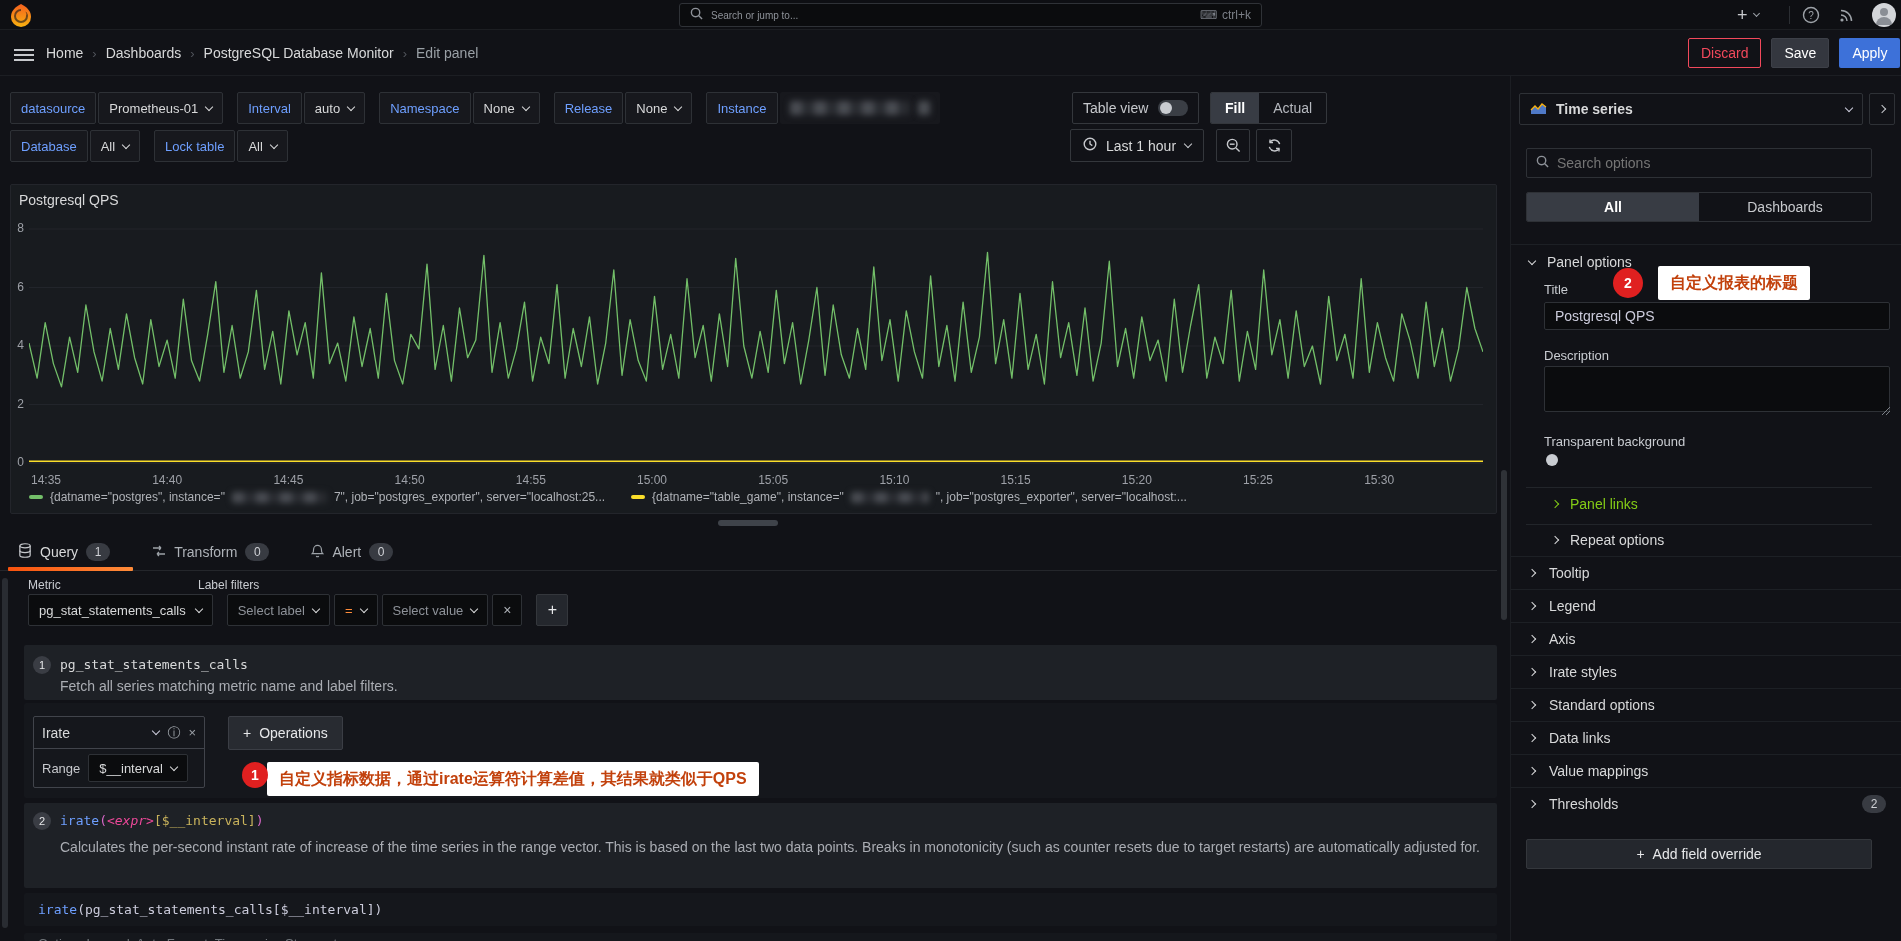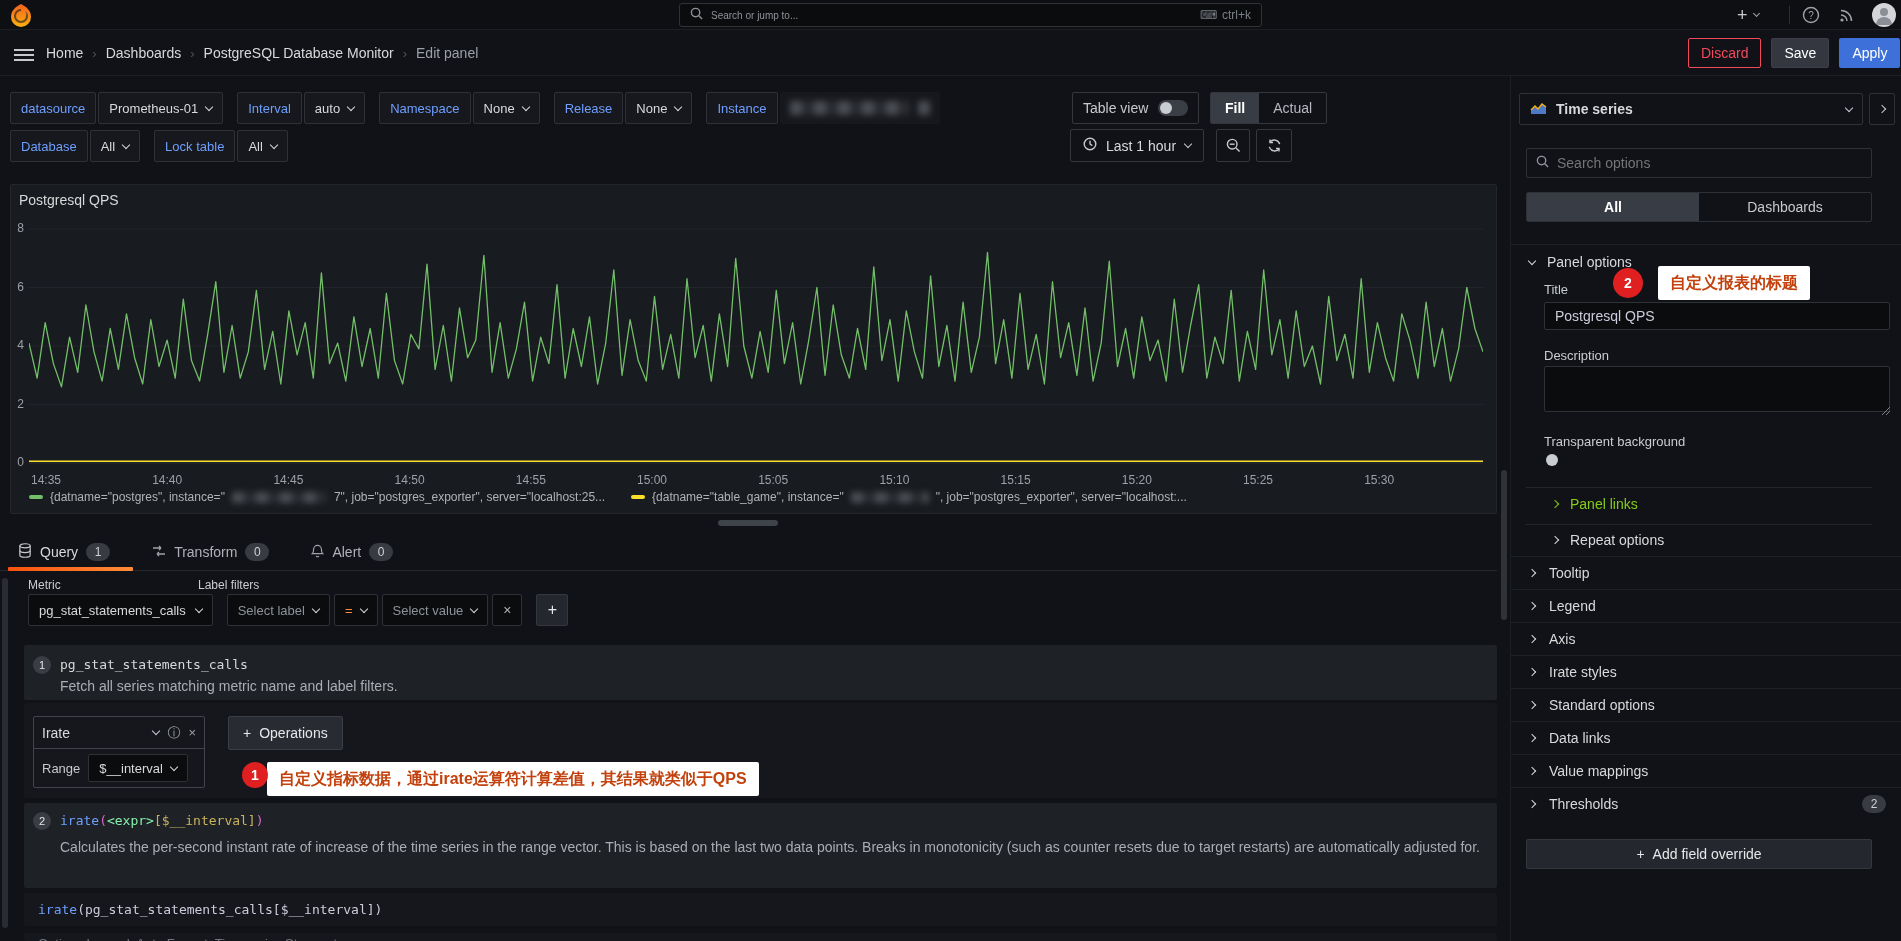--- a/index.html
+++ b/index.html
@@ -380,21 +380,21 @@
   <div class="abs flex" style="left:204px;top:13px;height:34px;padding:0 14px;gap:8px;background:#282b31;border:1px solid #3b3e45;border-radius:2px;color:#e6e7e9;font-size:14px">
     <span>+</span>
       <span>Operations</span>
   </div>
   <span class="redcirc" style="left:218px;top:59px">1</span>
   <span class="redbox" style="left:243px;top:59px;height:30px;font-size:16px">自定义指标数据，通过irate运算符计算差值，其结果就类似于QPS</span>
 </div>
 
 <div class="card light" style="top:803px;height:85px">
   <span class="stepnum" style="left:9px;top:9px">2</span>
-  <div class="abs mono" style="left:36px;top:10px"><span style="color: rgb(110, 159, 255);">irate</span><span style="color: rgb(216, 104, 200);">(</span><span style="color: #86efac;">&lt;expr&gt;</span><span style="color: rgb(201, 179, 92);">[$__interval]</span><span style="color: rgb(216, 104, 200);">)</span></div>
+  <div class="abs mono" style="left:36px;top:10px"><span style="color: rgb(110, 159, 255);">irate</span><span style="color: rgb(216, 104, 200);">(</span><span style="color: #ec4899; font-style: italic;">&lt;expr&gt;</span><span style="color: rgb(201, 179, 92);">[$__interval]</span><span style="color: rgb(216, 104, 200);">)</span></div>
   <div class="abs desc" style="left:36px;top:31px;width:1425px;line-height:26px">Calculates the per-second instant rate of increase of the time series in the range vector. This is based on the last two data points. Breaks in monotonicity (such as counter resets due to target restarts) are automatically adjusted for.</div>
 </div>
 
 <div class="card dark flex" style="top:893px;height:33px;padding-left:14px">
   <span class="mono"><span style="color: rgb(110, 159, 255);">irate</span><span style="color: rgb(204, 204, 220);">(pg_stat_statements_calls[$__interval])</span></span>
 </div>
 
 <div class="card dark" style="top:933px;height:8px;overflow:hidden">
   <div style="margin:3px 0 0 14px;font-size:13px;color:#9aa0a6;opacity:.7">Options  Legend: Auto  Format: Time series  Step: auto</div>
 </div>

